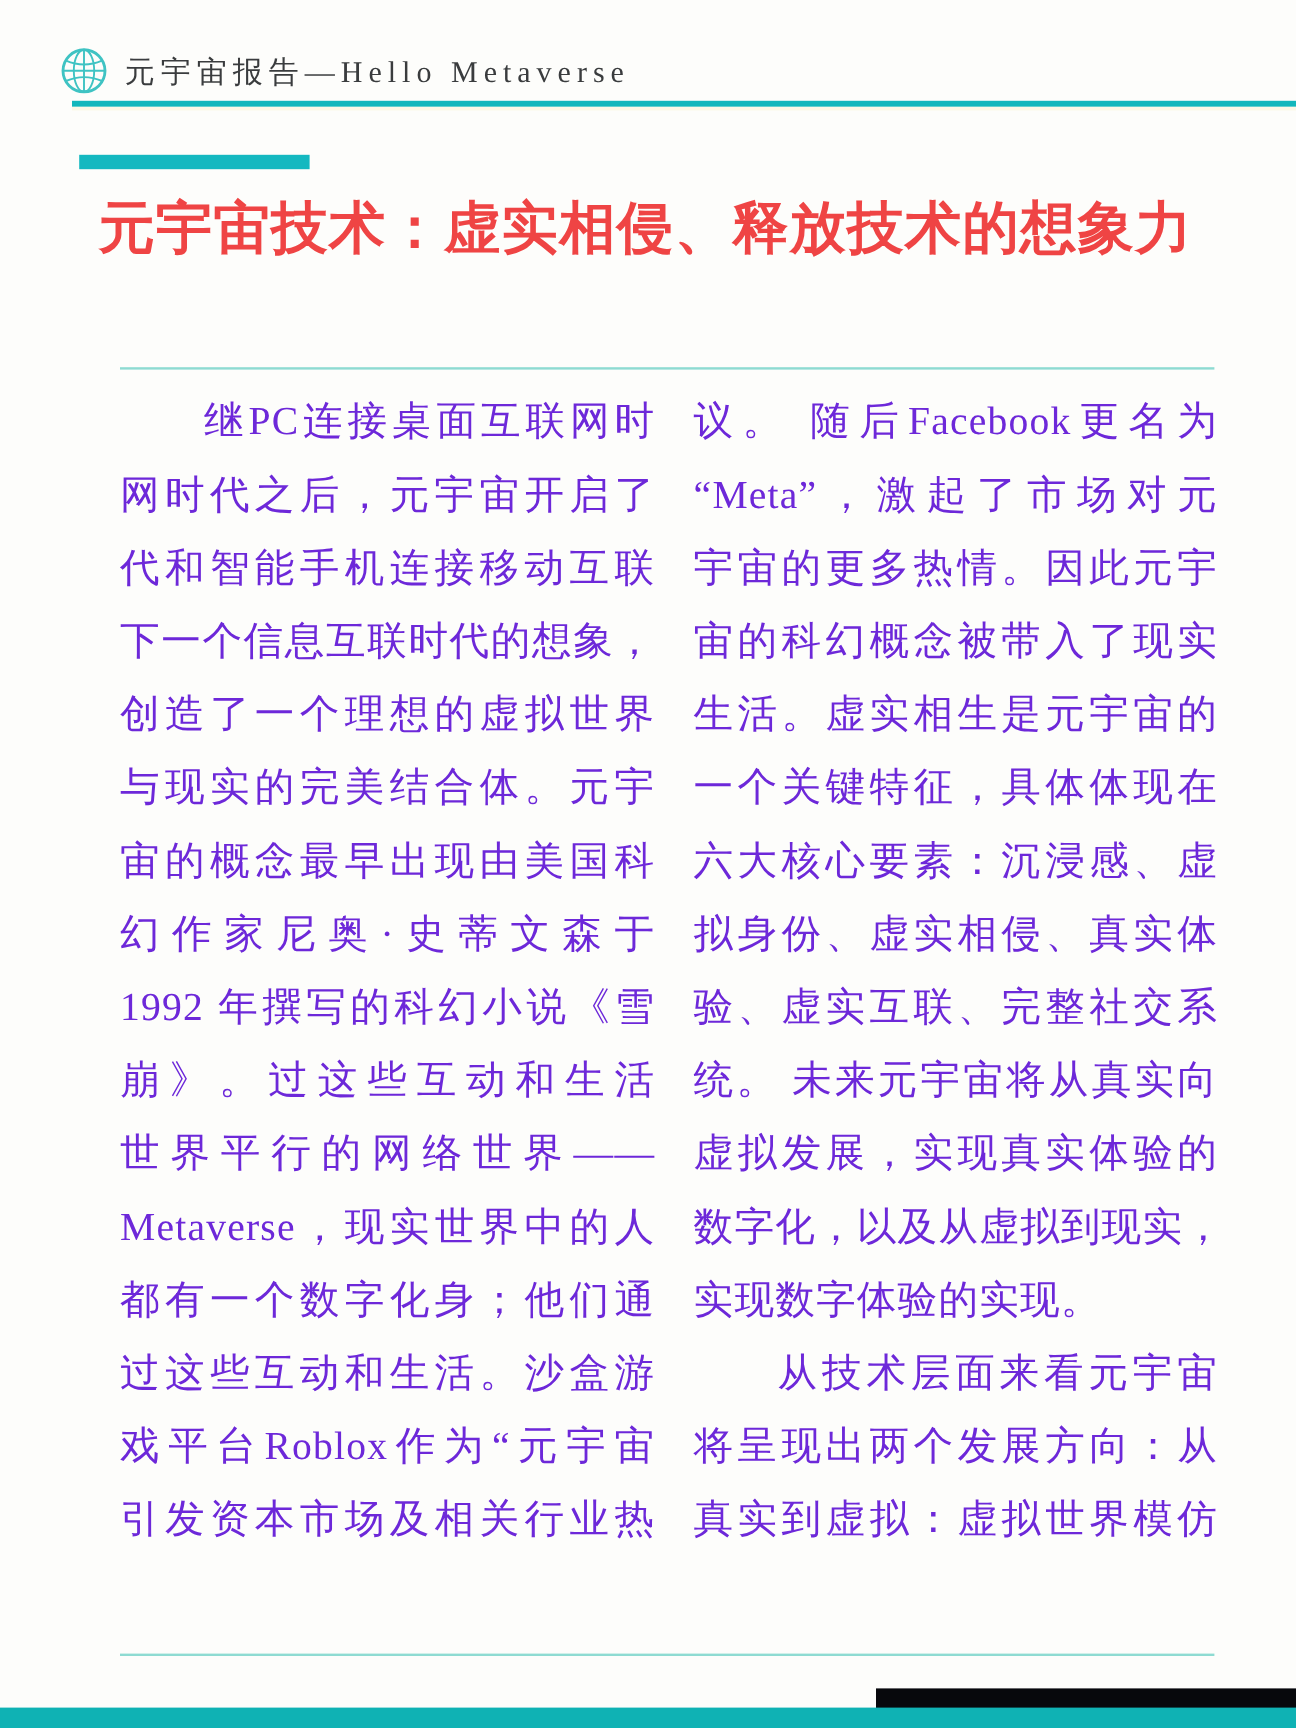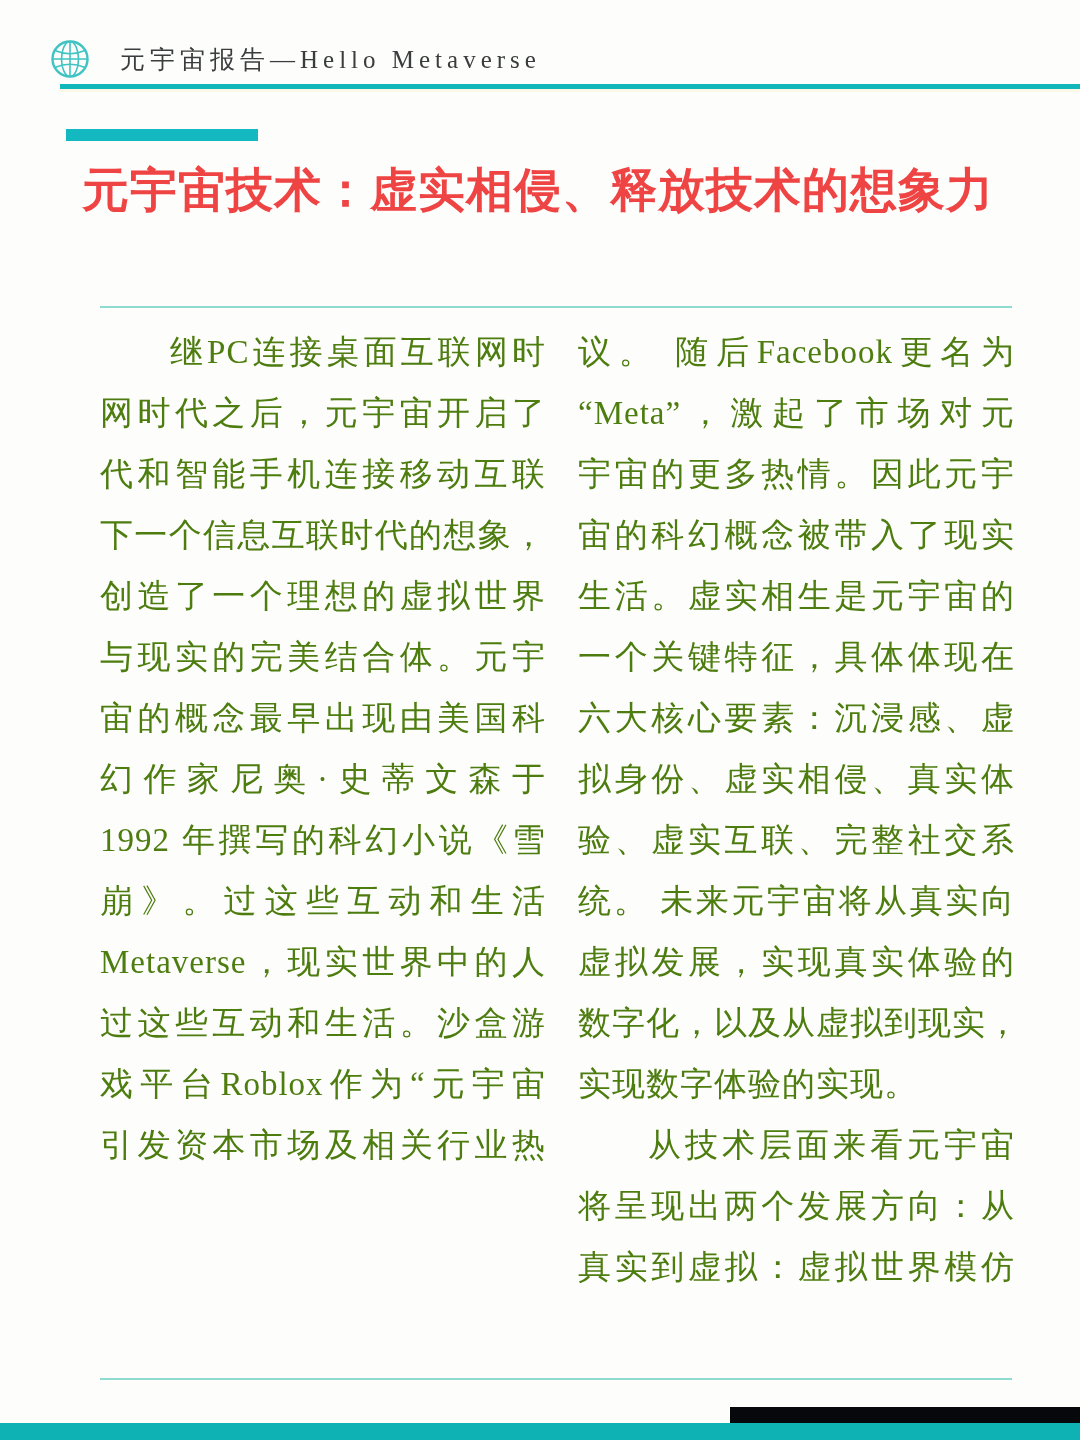--- a/index.html
+++ b/index.html
@@ -6,21 +6,21 @@
   .page{
     position:relative;
     width:1080px;height:1440px;
     background:#fdfdfb;
     overflow:hidden;
     font-family:"Liberation Serif","DejaVu Serif",serif;
   }
   
   .brand{
     position:absolute;left:50px;top:36px;height:46px;
-    display:flex;align-items:center;gap:30px;
+    display:flex;align-items:center;gap:14px;
   }
   .logo{width:40px;height:40px;display:block;}
   .brand-text{
     font-size:25px;color:#3a3c3e;letter-spacing:5px;
     font-family:"Liberation Serif","DejaVu Serif",serif;
     white-space:nowrap;
   }
   .header-rule{
     position:absolute;left:60px;top:84px;width:1020px;height:5px;
     background:#12b7bc;
@@ -46,21 +46,21 @@
     position:absolute;left:100px;width:912px;height:2px;
     background:#8edbd2;
   }
   .thin-rule.top{top:306px;}
   .thin-rule.bottom{top:1378px;}
   
   .columns{
     position:absolute;left:100px;top:322px;width:915px;
     display:flex;
   }
-  .col{color:#4d7c0f;font-size:33px;}
+  .col{color:#6d28d9;font-size:33px;}
   .col.left{width:446px;margin-right:32px;}
   .col.right{width:437px;}
   .line{
     height:61px;line-height:61px;
     text-align:justify;text-align-last:justify;
     text-justify:inter-character;
     letter-spacing:1px;
     white-space:nowrap;
   }
   .line.indent{text-indent:70px;}
@@ -104,21 +104,23 @@
       <div class="line indent">继PC连接桌面互联网时</div>
       <div class="line">网时代之后，元宇宙开启了</div>
       <div class="line">代和智能手机连接移动互联</div>
       <div class="line">下一个信息互联时代的想象，</div>
       <div class="line">创造了一个理想的虚拟世界</div>
       <div class="line">与现实的完美结合体。元宇</div>
       <div class="line">宙的概念最早出现由美国科</div>
       <div class="line">幻作家尼奥·史蒂文森于</div>
       <div class="line">1992 年撰写的科幻小说《雪</div>
       <div class="line">崩》。过这些互动和生活</div>
+      <div class="line">世界平行的网络世界——</div>
       <div class="line">Metaverse，现实世界中的人</div>
+      <div class="line">都有一个数字化身；他们通</div>
       <div class="line">过这些互动和生活。沙盒游</div>
       <div class="line">戏平台Roblox作为“元宇宙</div>
       <div class="line">引发资本市场及相关行业热</div>
     </div>
     <div class="col right">
       <div class="line">议。 随后Facebook更名为</div>
       <div class="line">“Meta”，激起了市场对元</div>
       <div class="line">宇宙的更多热情。因此元宇</div>
       <div class="line">宙的科幻概念被带入了现实</div>
       <div class="line">生活。虚实相生是元宇宙的</div>

